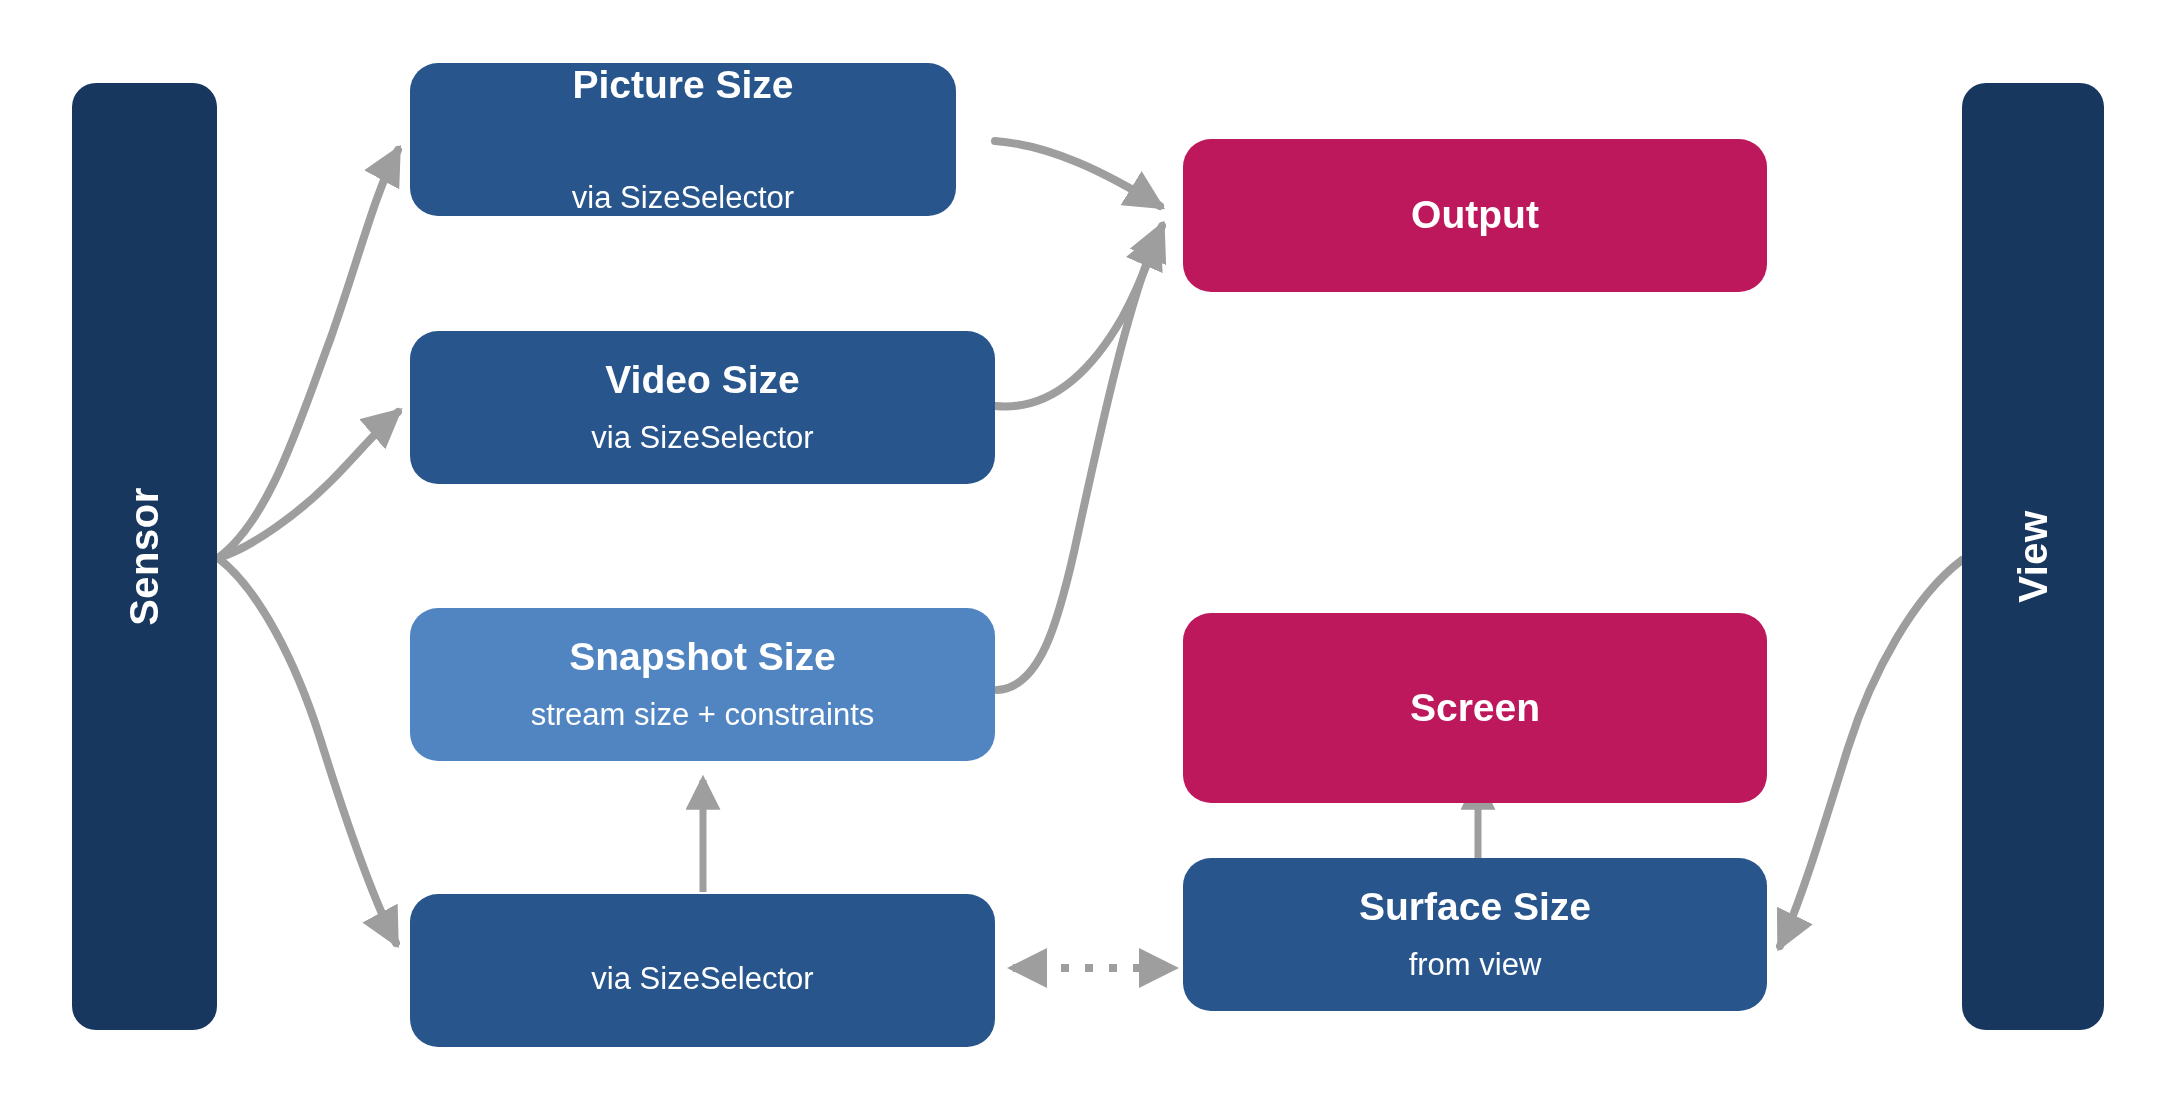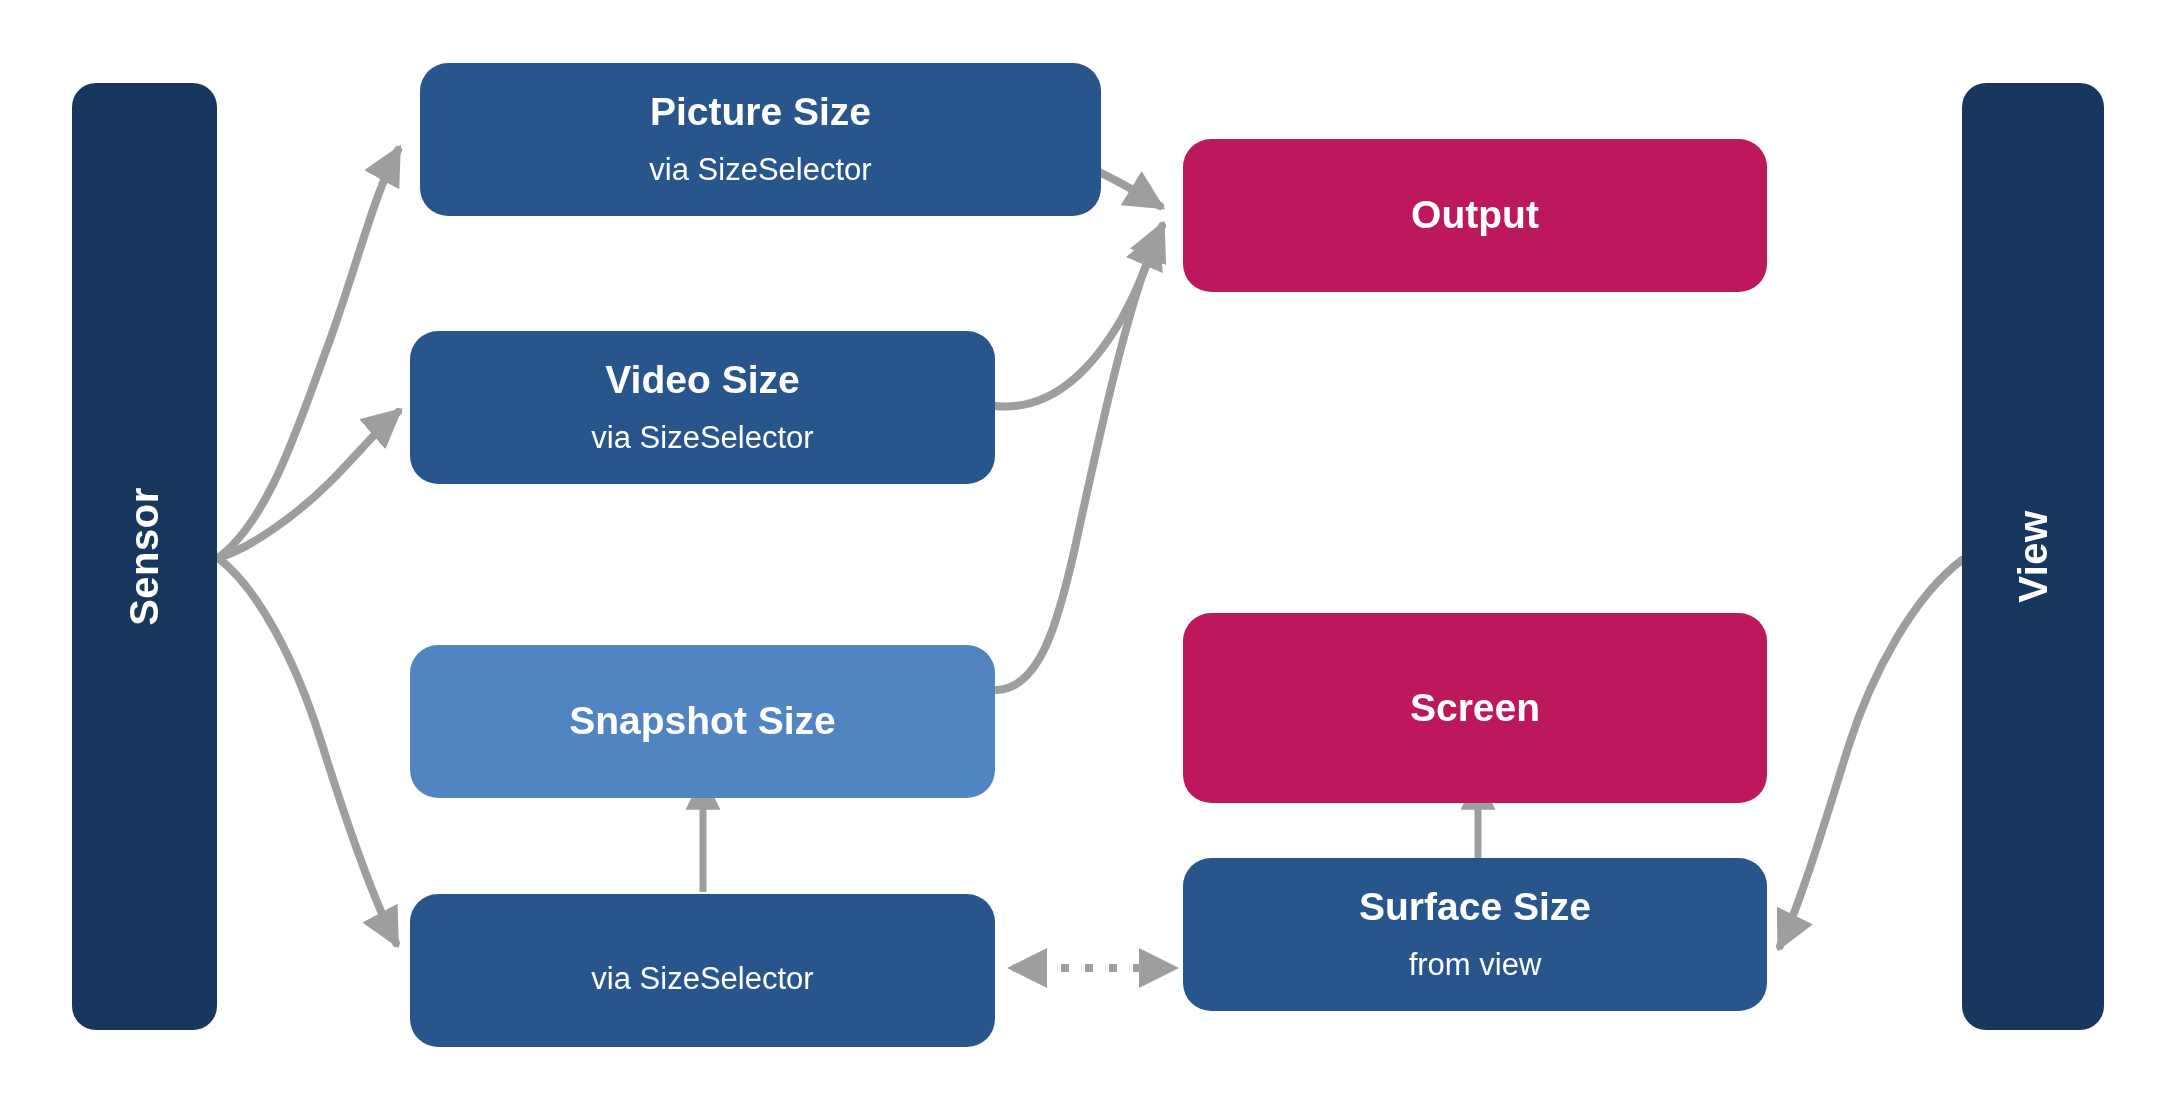--- a/index.html
+++ b/index.html
@@ -58,23 +58,23 @@
   }
   .node .subtitle {
     font-weight: normal;
     font-size: 31px;
     line-height: 1.2;
     margin-top: 16px;
   }
   
   #lane-sensor  { left: 72px;   top: 83px;  width: 145px; height: 947px; }
   #lane-view    { left: 1962px; top: 83px;  width: 142px; height: 947px; }
-  #node-picture { left: 420px;  top: 63px;  width: 681px; height: 153px; }
+  #node-picture { left: 410px;  top: 63px;  width: 546px; height: 153px; justify-content: space-between; }
   #node-video   { left: 410px;  top: 331px; width: 585px; height: 153px; text-align: center; }
-  #node-snapshot{ left: 410px;  top: 645px; width: 585px; height: 153px; }
+  #node-snapshot{ left: 410px;  top: 608px; width: 585px; height: 153px; }
   #node-preview { left: 410px;  top: 894px; width: 585px; height: 153px; }
   #node-output  { left: 1183px; top: 139px; width: 584px; height: 153px; }
   #node-screen  { left: 1183px; top: 613px; width: 584px; height: 190px; }
   #node-surface { left: 1183px; top: 858px; width: 584px; height: 153px; }
 </style>
 </head>
 <body>
 
 <div class="canvas">
 
@@ -113,20 +113,21 @@
     <div class="subtitle">via SizeSelector</div>
   </div>
 
   <div class="node blue" id="node-video">
     <div class="title">Video Size</div>
     <div class="subtitle">via SizeSelector</div>
   </div>
 
   <div class="node light" id="node-snapshot">
     <div class="title">Snapshot Size</div>
+    <div class="subtitle">stream size + constraints</div>
   </div>
 
   <div class="node blue" id="node-preview">
     <div class="subtitle">via SizeSelector</div>
   </div>
 
   <div class="node red" id="node-output">
     <div class="title">Output</div>
   </div>
 

